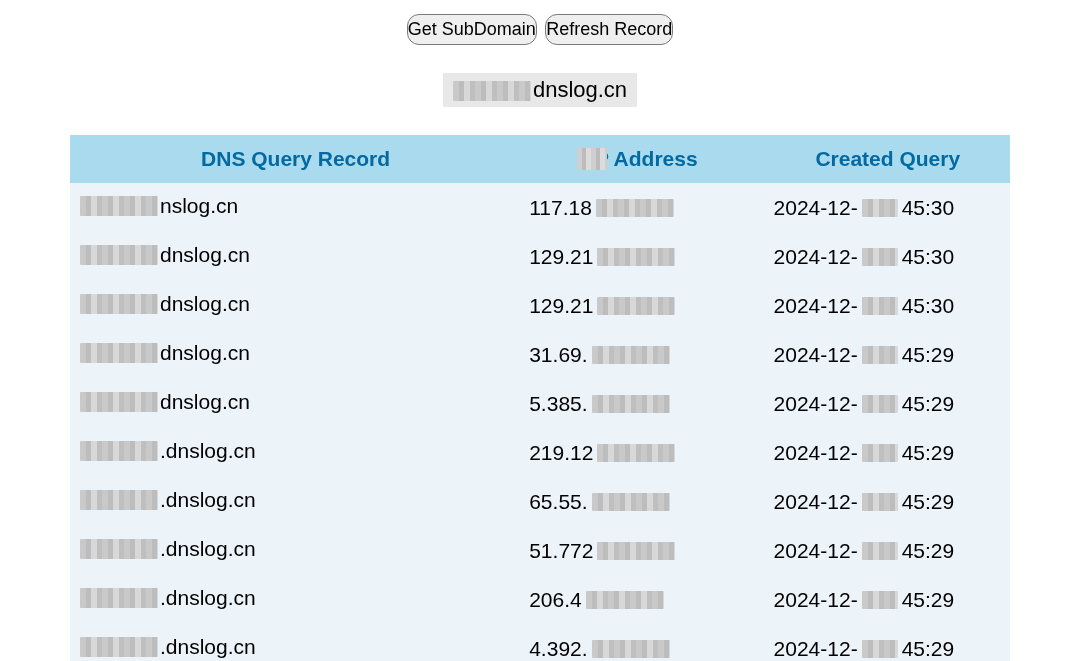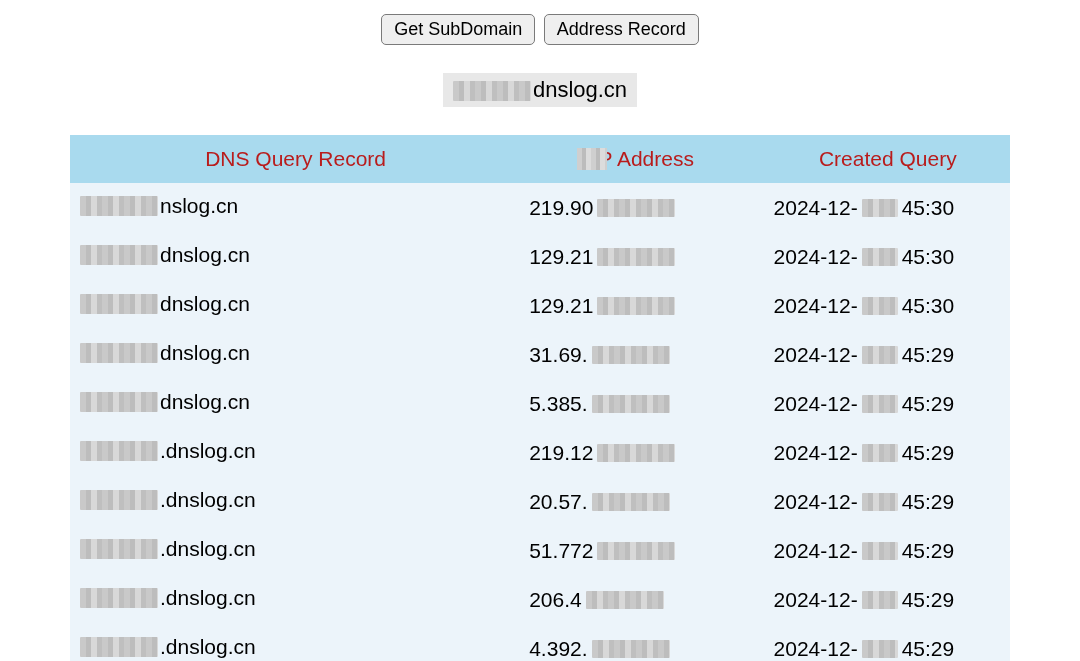--- a/index.html
+++ b/index.html
@@ -9,25 +9,25 @@
       font-family: Arial, Helvetica, sans-serif;
       background: #ffffff;
       color: #000;
     }
     .top-buttons {
       text-align: center;
       margin-bottom: 28px;
     }
     .btn {
       font-size: 18px;
-      padding: 4px 12px;
+      padding: 4px 0;
       margin: 0 2px;
       background: #efefef;
       border: 1px solid #7a7a7a;
-      border-radius: 5px;
+      border-radius: 12px;
       cursor: pointer;
     }
     .subdomain-box {
       text-align: center;
       margin-bottom: 28px;
     }
     .subdomain-inner {
       display: inline-block;
       background: #e8e8e8;
       padding: 4px 10px;
@@ -42,22 +42,22 @@
       width: 940px;
       margin: 0 auto;
     }
     table {
       width: 100%;
       border-collapse: collapse;
       font-size: 21px;
     }
     thead th {
       background: #a9daee;
-      color: #b91c1c;
-      font-weight: normal;
+      color: #0369a1;
+      font-weight: bold;
       padding: 12px 8px;
       text-align: center;
       position: relative;
     }
     tbody tr {
       background: #ecf4fa;
     }
     tbody td {
       padding: 11px 8px;
       text-align: left;
@@ -107,21 +107,21 @@
           #dcdcdc 9px 14px
         );
       pointer-events: none;
     }
   </style>
 </head>
 <body>
 
 <div class="top-buttons">
   <button class="btn">Get SubDomain</button>
-  <button class="btn">Address Record</button>
+  <button class="btn">Refresh Record</button>
 </div>
 
 <div class="subdomain-box">
   <span class="subdomain-inner">
     <span class="mask md"></span><span>dnslog.cn</span>
   </span>
 </div>
 
 <div class="table-wrap">
   <table>
@@ -140,21 +140,21 @@
         <th>Created Query</th>
       </tr>
     </thead>
     <tbody id="rows">
         <tr>
           <td><span class="cell-inner">
               <span class="mask md"></span>
               <span>nslog.cn</span>
             </span></td>
           <td><span class="cell-inner">
-              <span>219.90</span>
+              <span>117.18</span>
               <span class="mask ip"></span>
             </span></td>
           <td><span class="cell-inner">
               <span>2024-12-</span>
               <span class="mask t1"></span>
               <span>45:30</span>
             </span></td>
         </tr>
         <tr>
           <td><span class="cell-inner">
@@ -230,21 +230,21 @@
               <span class="mask t1"></span>
               <span>45:29</span>
             </span></td>
         </tr>
         <tr>
           <td><span class="cell-inner">
               <span class="mask md"></span>
               <span>.dnslog.cn</span>
             </span></td>
           <td><span class="cell-inner">
-              <span>20.57.</span>
+              <span>65.55.</span>
               <span class="mask ip"></span>
             </span></td>
           <td><span class="cell-inner">
               <span>2024-12-</span>
               <span class="mask t1"></span>
               <span>45:29</span>
             </span></td>
         </tr>
         <tr>
           <td><span class="cell-inner">

